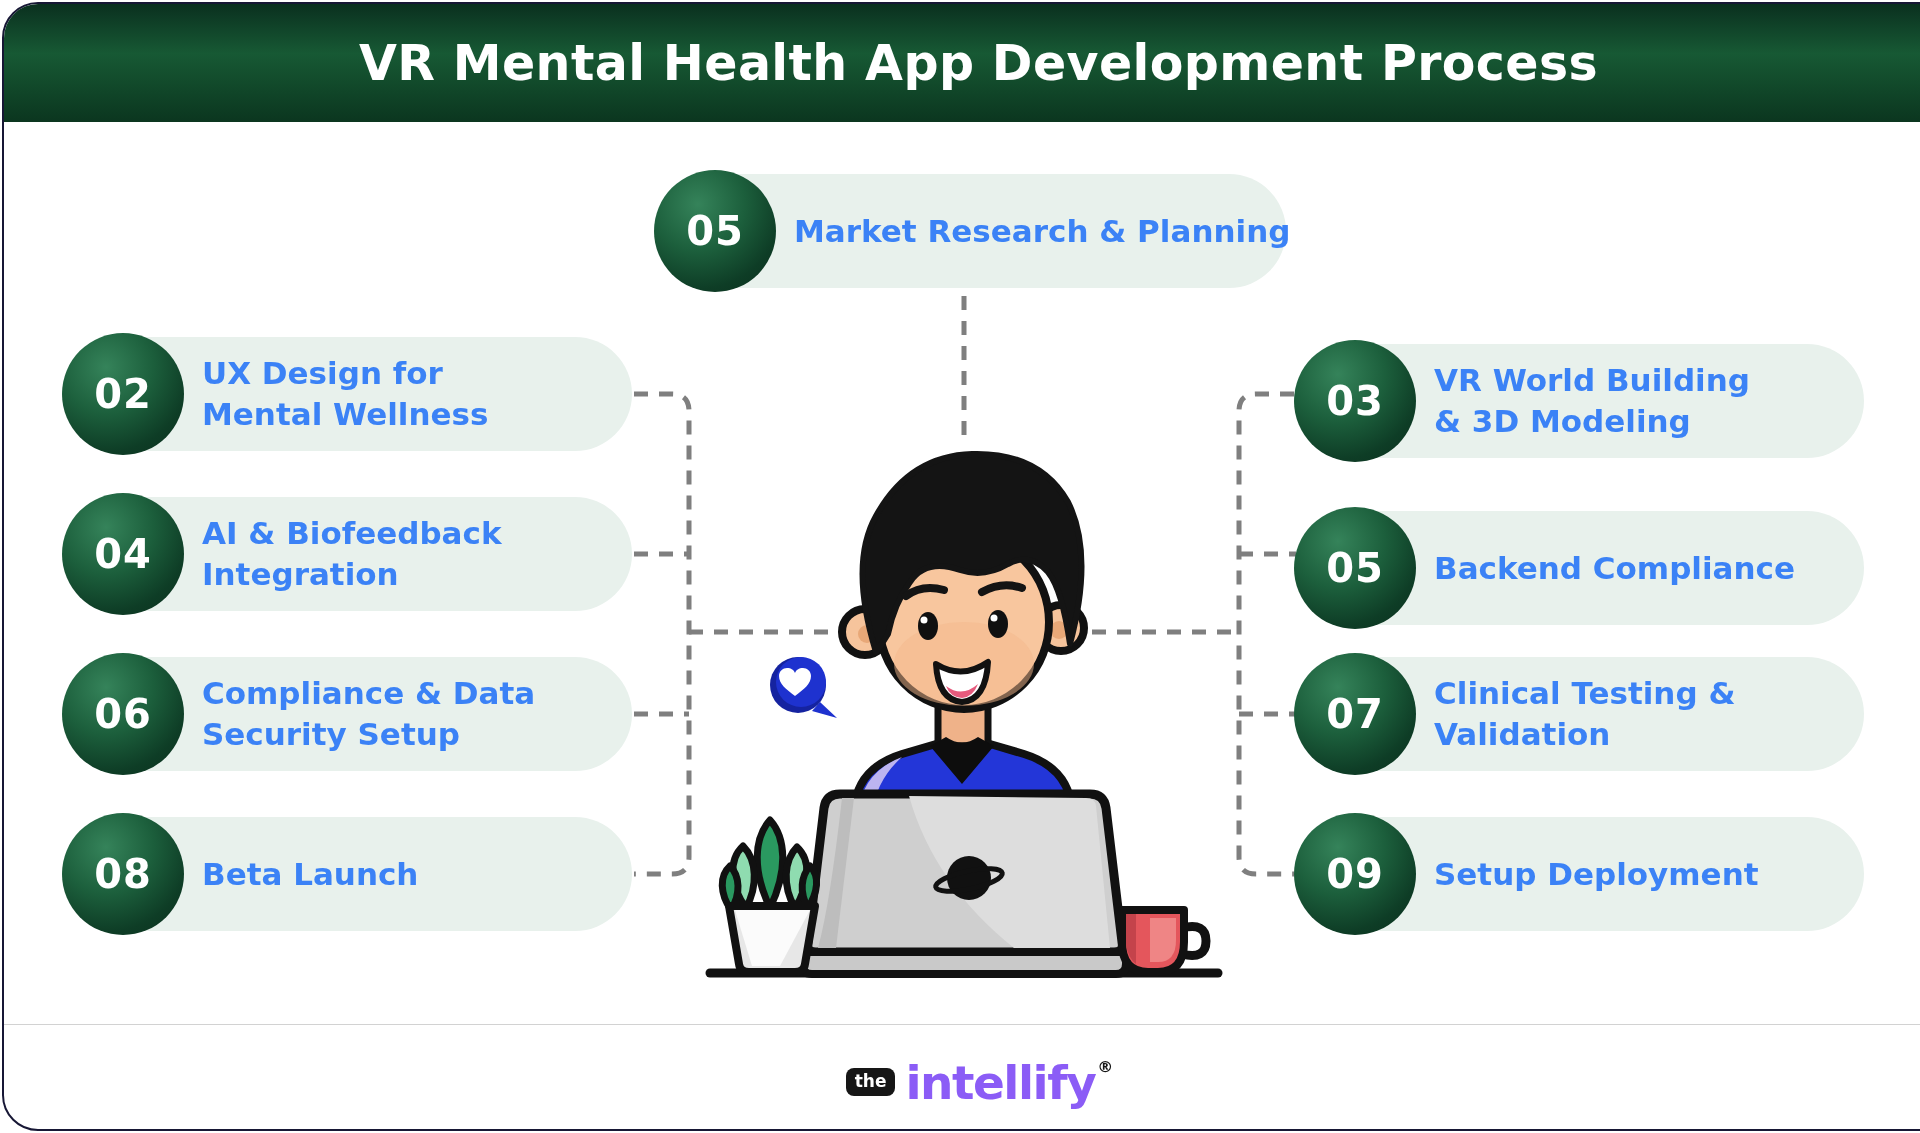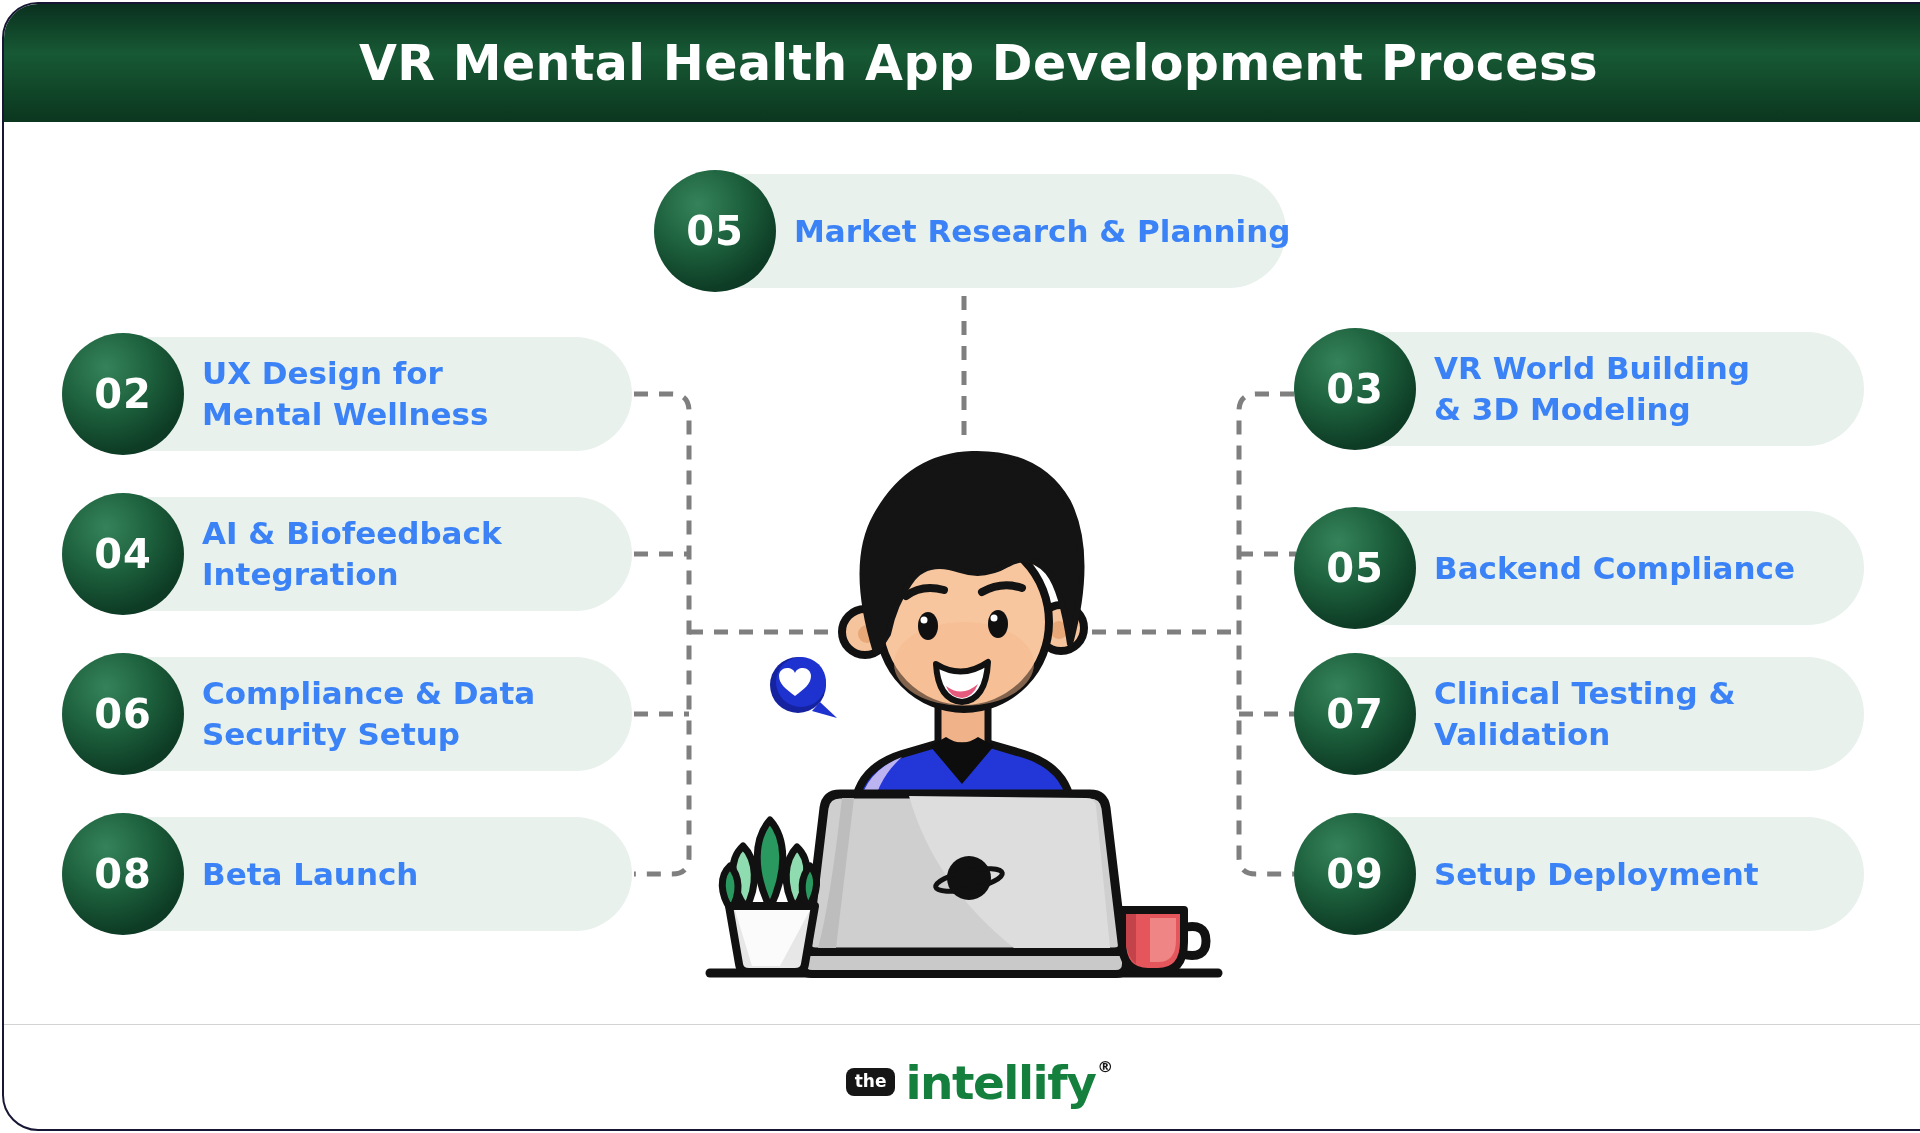--- a/index.html
+++ b/index.html
@@ -29,38 +29,38 @@
     color:#ffffff; font-size:40px; font-weight:bold; letter-spacing:1px;
     display:flex; align-items:center; justify-content:center;
   }
   .label {
     position:absolute; left:138px; top:50%; transform:translateY(-50%);
     font-size:31px; font-weight:bold; color:#3b82f6; line-height:1.32; white-space:nowrap;
   }
   .s01 { left:652px; top:170px; width:630px; }
   .side { width:568px; }
   .s02 { left:60px;   top:333px; }
-  .s03 { left:1292px; top:328px; }
+  .s03 { left:1292px; top:340px; }
   .s04 { left:60px;   top:493px; }
   .s05 { left:1292px; top:507px; }
   .s06 { left:60px;   top:653px; }
   .s07 { left:1292px; top:653px; }
   .s08 { left:60px;   top:813px; }
   .s09 { left:1292px; top:813px; }
 
   .divider { position:absolute; left:0; right:0; top:1020px; height:1px; background:#d2d2d2; }
   .footer {
     position:absolute; left:0; right:0; top:1038px; height:80px;
     display:flex; align-items:center; justify-content:center;
   }
   .brand-the {
     background:#161616; color:#ffffff; font-size:17px; font-weight:bold;
     padding:3px 9px 5px 9px; border-radius:8px; margin-right:10px;
   }
-  .brand-name { font-size:47px; font-weight:bold; color:#15803d; letter-spacing:-1.5px; }
+  .brand-name { font-size:47px; font-weight:bold; color:#8b5cf6; letter-spacing:-1.5px; }
   .brand-reg { font-size:16px; font-weight:bold; color:#141414; position:relative; top:-16px; left:2px; }
 </style>
 </head>
 <body>
 
 <div class="card">
 
   <svg class="scene" viewBox="0 0 1920 1133">
 
     <g fill="none" stroke="#7f7f7f" stroke-width="5" stroke-dasharray="14 11">

